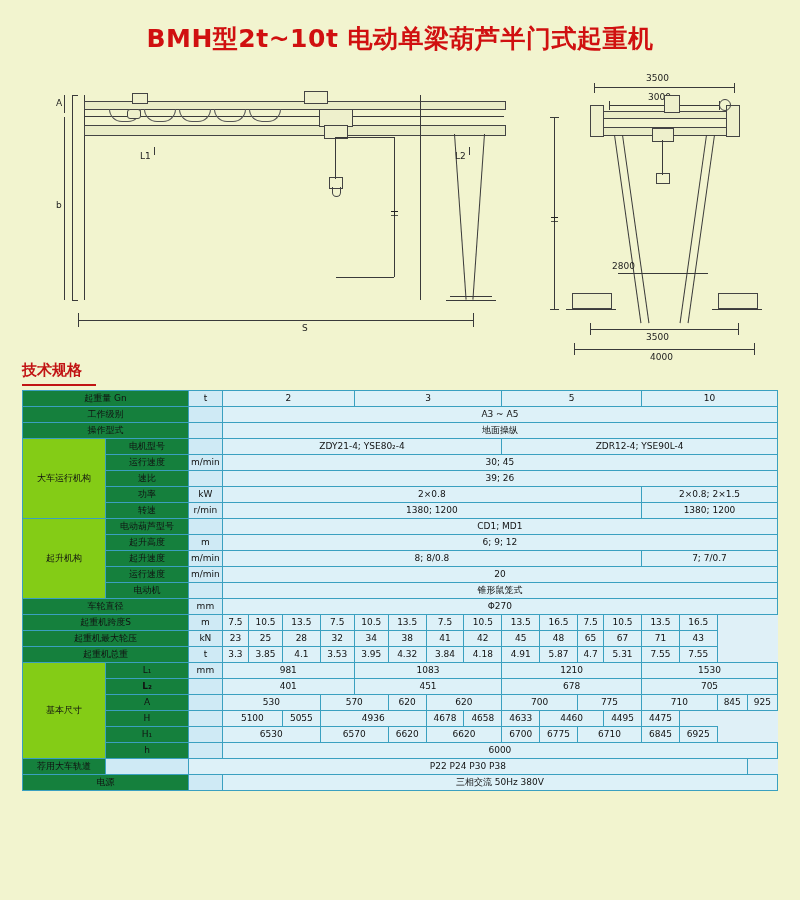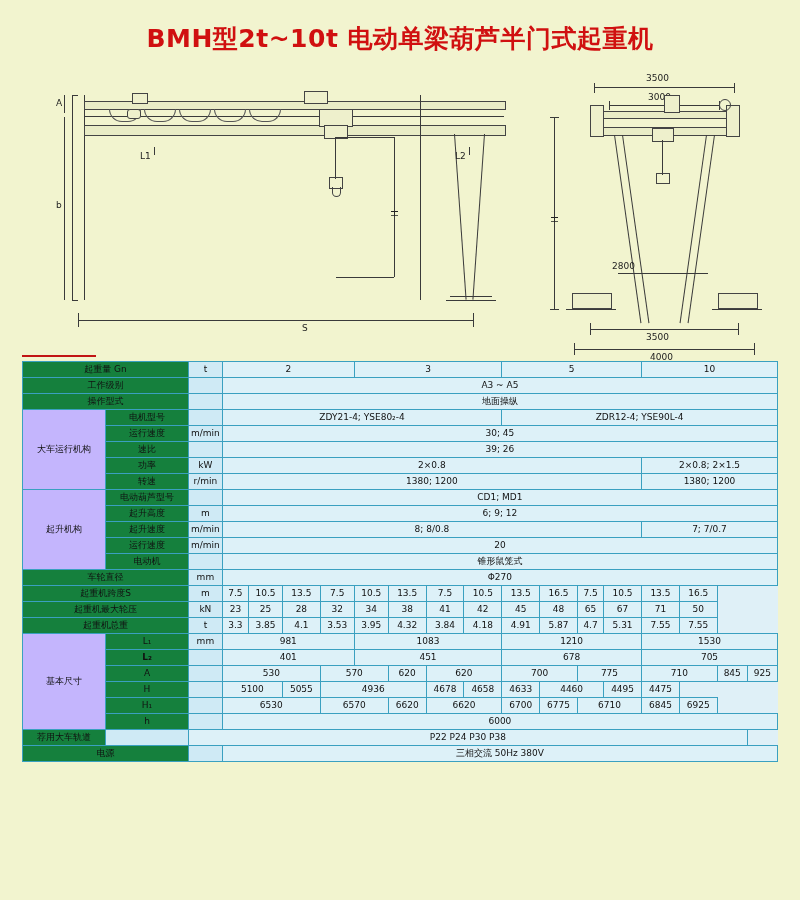--- a/index.html
+++ b/index.html
@@ -57,21 +57,21 @@
   table.spec td{
     border:1px solid #3aa0c0;
     text-align:center;
     padding:1px 2px;
     height:13px;
     line-height:1.15;
     color:#111;
     white-space:nowrap;
   }
   td.lab{background:#15803d;font-weight:normal;}
-  td.grp{background:#c4b5fd;width:26px;}
+  td.grp{background:#84cc16;width:26px;}
   td.unit{background:#cfeaf5;width:22px;}
   td.val{background:#ddf1f8;}
   .note{
     margin:3px 22px 0 22px;
     font-size:9px;color:#111;
     font-family:"DejaVu Sans","Liberation Sans",sans-serif;
   }
 </style>
 </head>
 <body>
@@ -176,20 +176,21 @@
     <div class="dl v" style="left:576px;top:258px;height:12px;"></div>
     <div class="dl v" style="left:724px;top:258px;height:12px;"></div>
     <div class="dimtxt" style="left:632px;top:267px;">3500</div>
 
     <div class="dl h" style="left:560px;top:284px;width:180px;"></div>
     <div class="dl v" style="left:560px;top:278px;height:12px;"></div>
     <div class="dl v" style="left:740px;top:278px;height:12px;"></div>
     <div class="dimtxt" style="left:636px;top:287px;">4000</div>
   </div>
 
+  <div class="spec-head">技术规格</div>
   <div class="spec-underline"></div>
 
   <table class="spec">
     <tbody id="spec-body">
         <tr>
           <td class="lab" colspan="2" style="width: 104px;">起重量 Gn</td>
           <td class="unit">t</td>
           <td class="val" colspan="4">2</td>
           <td class="val" colspan="4">3</td>
           <td class="val" colspan="4">5</td>
@@ -293,21 +294,21 @@
           <td class="val" colspan="1">32</td>
           <td class="val" colspan="1">34</td>
           <td class="val" colspan="1">38</td>
           <td class="val" colspan="1">41</td>
           <td class="val" colspan="1">42</td>
           <td class="val" colspan="1">45</td>
           <td class="val" colspan="1">48</td>
           <td class="val" colspan="1">65</td>
           <td class="val" colspan="1">67</td>
           <td class="val" colspan="1">71</td>
-          <td class="val" colspan="1">50</td>
+          <td class="val" colspan="1">43</td>
         </tr>
         <tr>
           <td class="lab" colspan="2" style="width: 104px;">起重机总重</td>
           <td class="unit">t</td>
           <td class="val" colspan="1">3.3</td>
           <td class="val" colspan="1">3.85</td>
           <td class="val" colspan="1">4.1</td>
           <td class="val" colspan="1">3.53</td>
           <td class="val" colspan="1">3.95</td>
           <td class="val" colspan="1">4.32</td>

